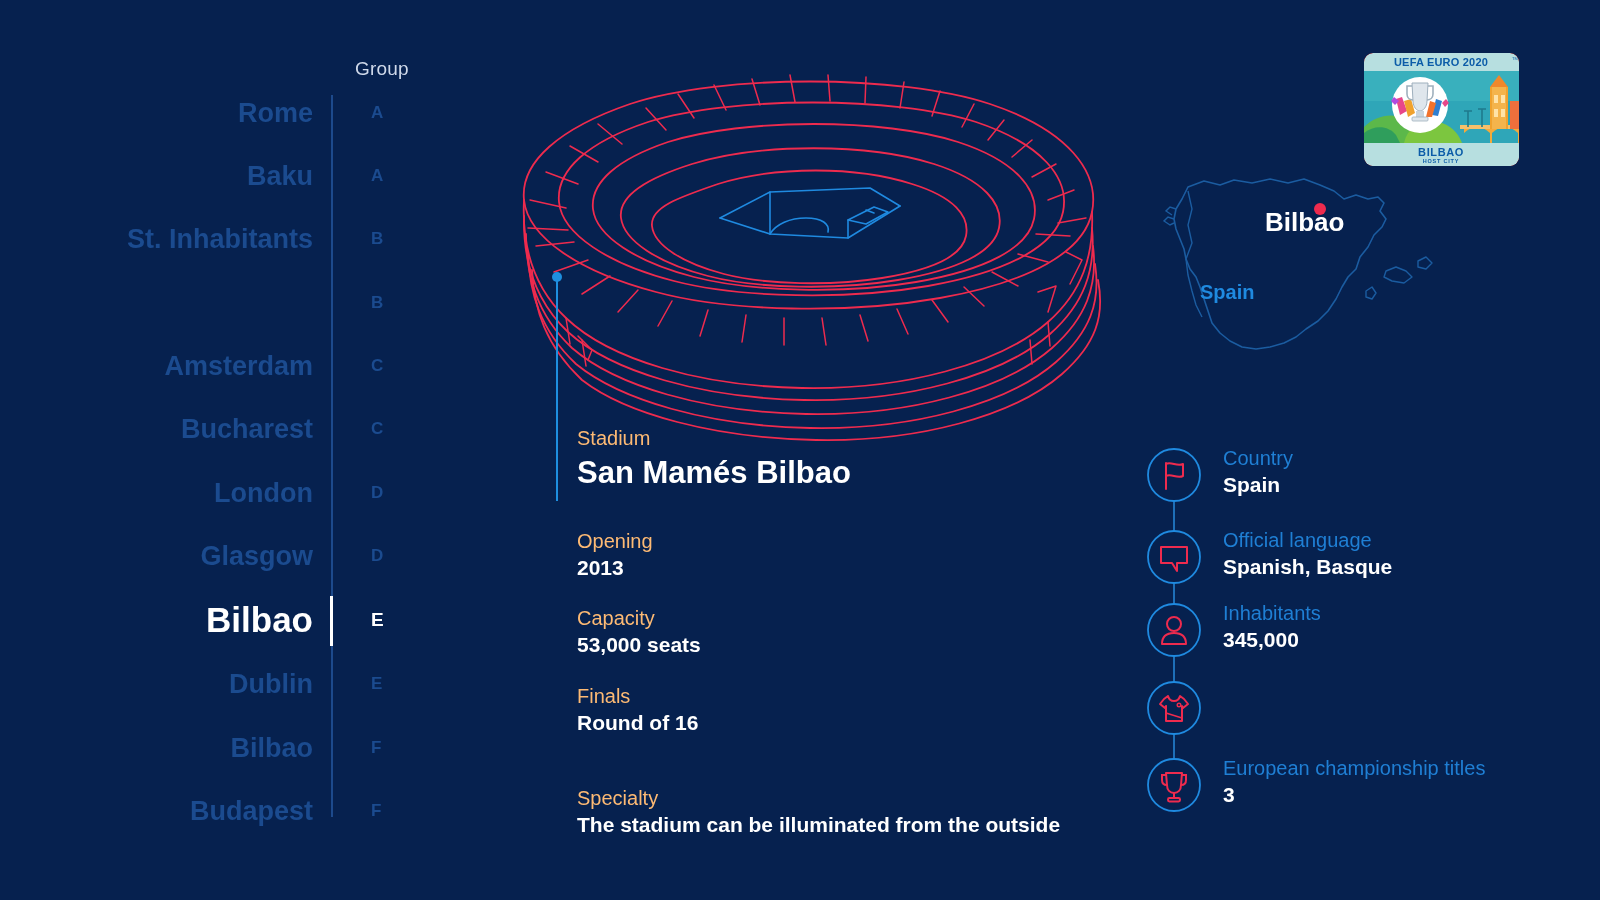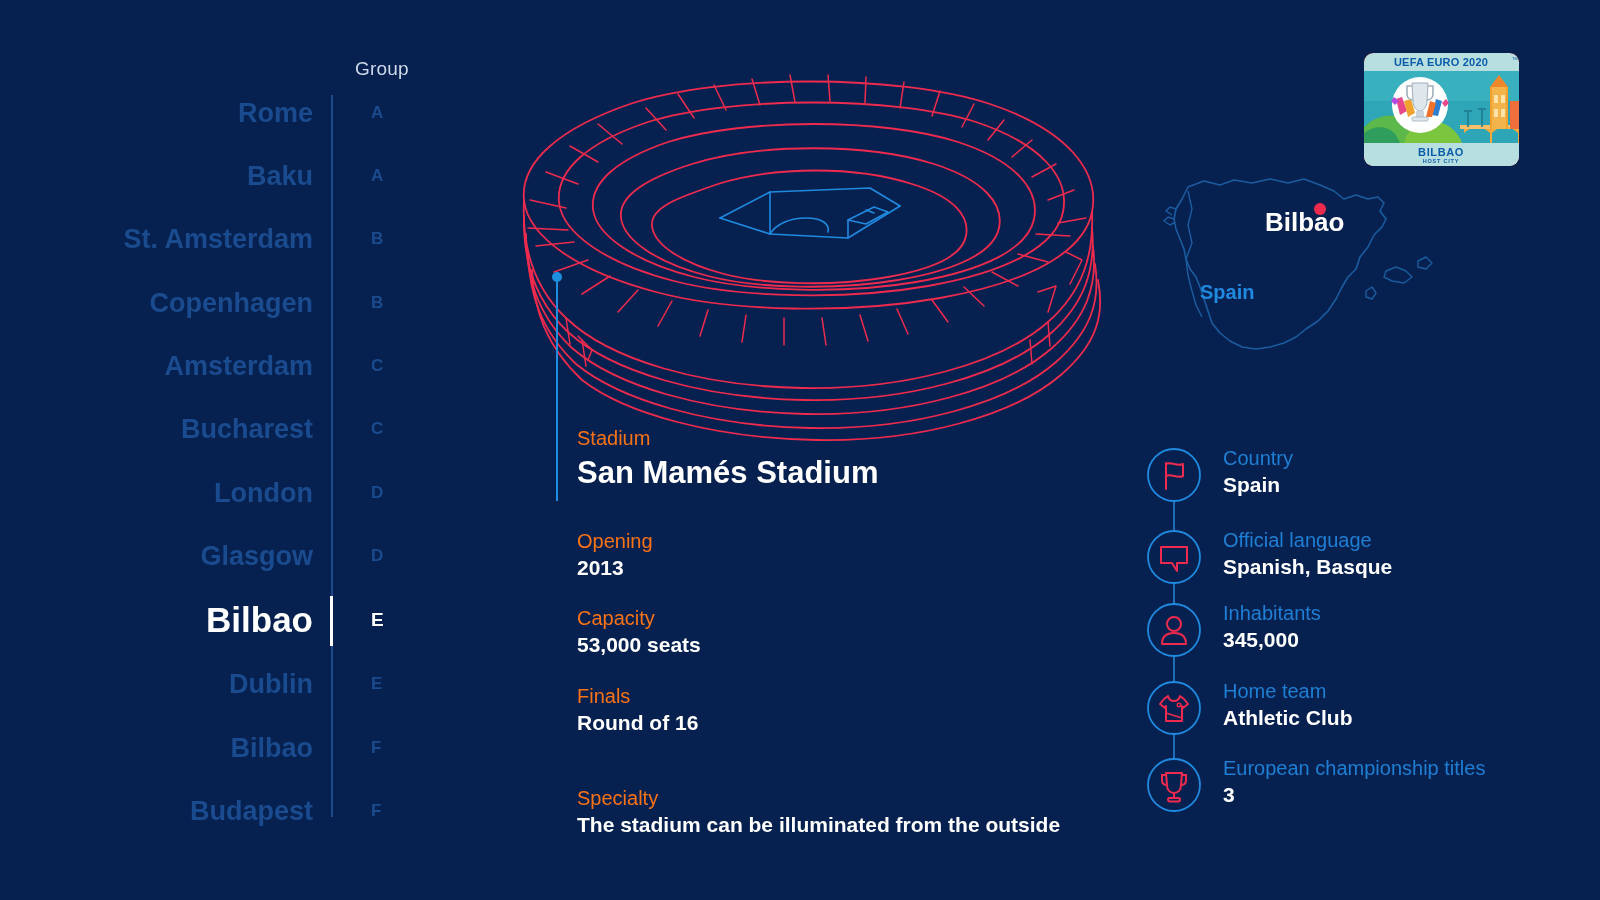--- a/index.html
+++ b/index.html
@@ -116,21 +116,21 @@
 
   
   #stadium-info {
     position: absolute;
     left: 577px;
     top: 425px;
     width: 520px;
   }
   .info-label {
     font-size: 20px;
-    color: #f97316;
+    color: #fdba74;
     font-weight: 400;
     line-height: 26px;
   }
   .info-value {
     font-size: 21px;
     color: #ffffff;
     font-weight: 700;
     line-height: 28px;
   }
   #stadium-name {
@@ -243,25 +243,24 @@
 
     <div class="city-row" style="top:93px">
       <span class="city-name">Rome</span>
       <span class="city-group">A</span>
     </div>
     <div class="city-row" style="top:156px">
       <span class="city-name">Baku</span>
       <span class="city-group">A</span>
     </div>
     <div class="city-row" style="top:219px">
-      <span class="city-name">St. Amsterdam</span>
+      <span class="city-name">St. Inhabitants</span>
       <span class="city-group">B</span>
     </div>
     <div class="city-row" style="top:283px">
-      <span class="city-name">Copenhagen</span>
       <span class="city-group">B</span>
     </div>
     <div class="city-row" style="top:346px">
       <span class="city-name">Amsterdam</span>
       <span class="city-group">C</span>
     </div>
     <div class="city-row" style="top:409px">
       <span class="city-name">Bucharest</span>
       <span class="city-group">C</span>
     </div>
@@ -374,21 +373,21 @@
         <path d="M378 160 L404 147 L418 152 L396 164 Z"></path>
         <path d="M396 150 L404 153"></path>
       </g>
     </svg>
   </div>
   <div id="leader-line"></div>
   <div id="leader-dot"></div>
 
   <div id="stadium-info">
     <div class="info-label">Stadium</div>
-    <div id="stadium-name">San Mamés Stadium</div>
+    <div id="stadium-name">San Mamés Bilbao</div>
 
     <div class="info-block" id="blk-opening">
       <div class="info-label">Opening</div>
       <div class="info-value">2013</div>
     </div>
     <div class="info-block" id="blk-capacity">
       <div class="info-label">Capacity</div>
       <div class="info-value">53,000 seats</div>
     </div>
     <div class="info-block" id="blk-finals">
@@ -533,24 +532,20 @@
     <div class="fact-row" style="top:233px">
       <div class="fact-icon">
         <svg viewBox="0 0 56 56" width="56" height="56" fill="none">
           <circle cx="28" cy="28" r="26" stroke="#1f8ae0" stroke-width="1.8" fill="#06214f"></circle>
           <path d="M22 16 L18 19 L14 24 L19 28 L20 26 L20 41 L36 41 L36 26 L37 28 L42 24 L38 19 L34 16
                    C33 20 30 21 28 21 C26 21 23 20 22 16 Z" stroke="#ee2b4e" stroke-width="2" stroke-linejoin="round" fill="none"></path>
           <path d="M20 33 L36 38" stroke="#ee2b4e" stroke-width="1.6"></path>
           <circle cx="33" cy="25" r="1.8" stroke="#ee2b4e" stroke-width="1.4" fill="none"></circle>
         </svg>
       </div>
-      <div class="fact-text">
-        <div class="fact-label">Home team</div>
-        <div class="fact-value">Athletic Club</div>
-      </div>
     </div>
 
     <div class="fact-row" style="top:310px">
       <div class="fact-icon">
         <svg viewBox="0 0 56 56" width="56" height="56" fill="none">
           <circle cx="28" cy="28" r="26" stroke="#1f8ae0" stroke-width="1.8" fill="#06214f"></circle>
           <path d="M20 16 L36 16 L35 28 C35 33 32 36 28 36 C24 36 21 33 21 28 Z" stroke="#ee2b4e" stroke-width="2" stroke-linejoin="round" fill="none"></path>
           <path d="M20 18 L16 18 L16 23 C16 26 18 28 21 28" stroke="#ee2b4e" stroke-width="2" fill="none"></path>
           <path d="M36 18 L40 18 L40 23 C40 26 38 28 35 28" stroke="#ee2b4e" stroke-width="2" fill="none"></path>
           <path d="M28 36 L28 41" stroke="#ee2b4e" stroke-width="2"></path>

